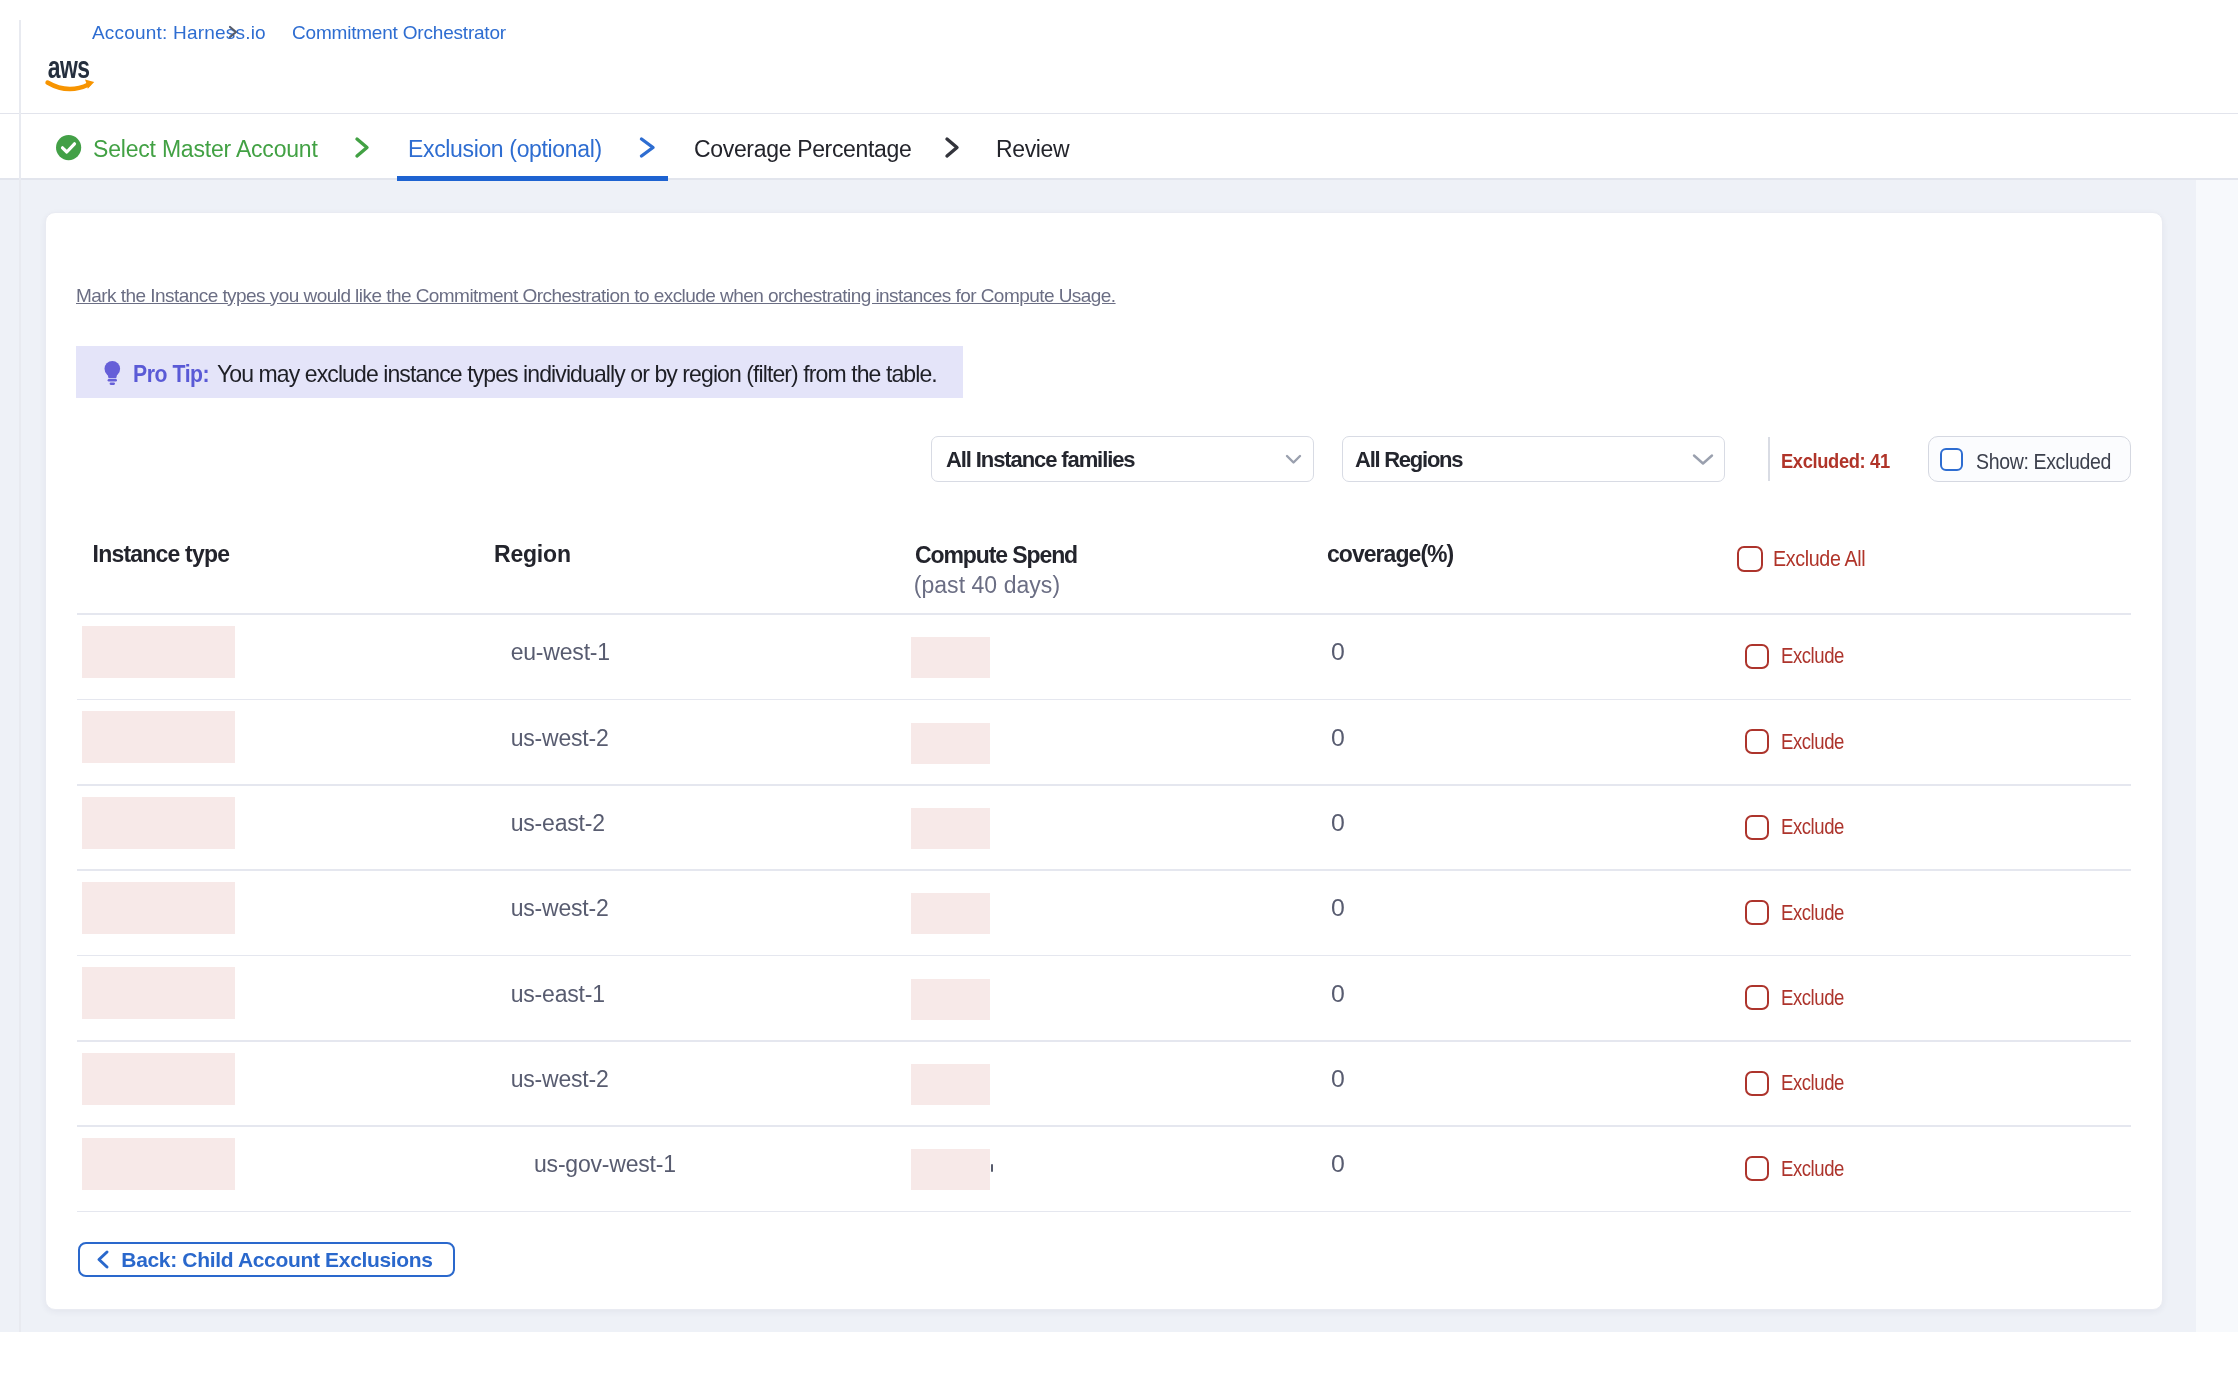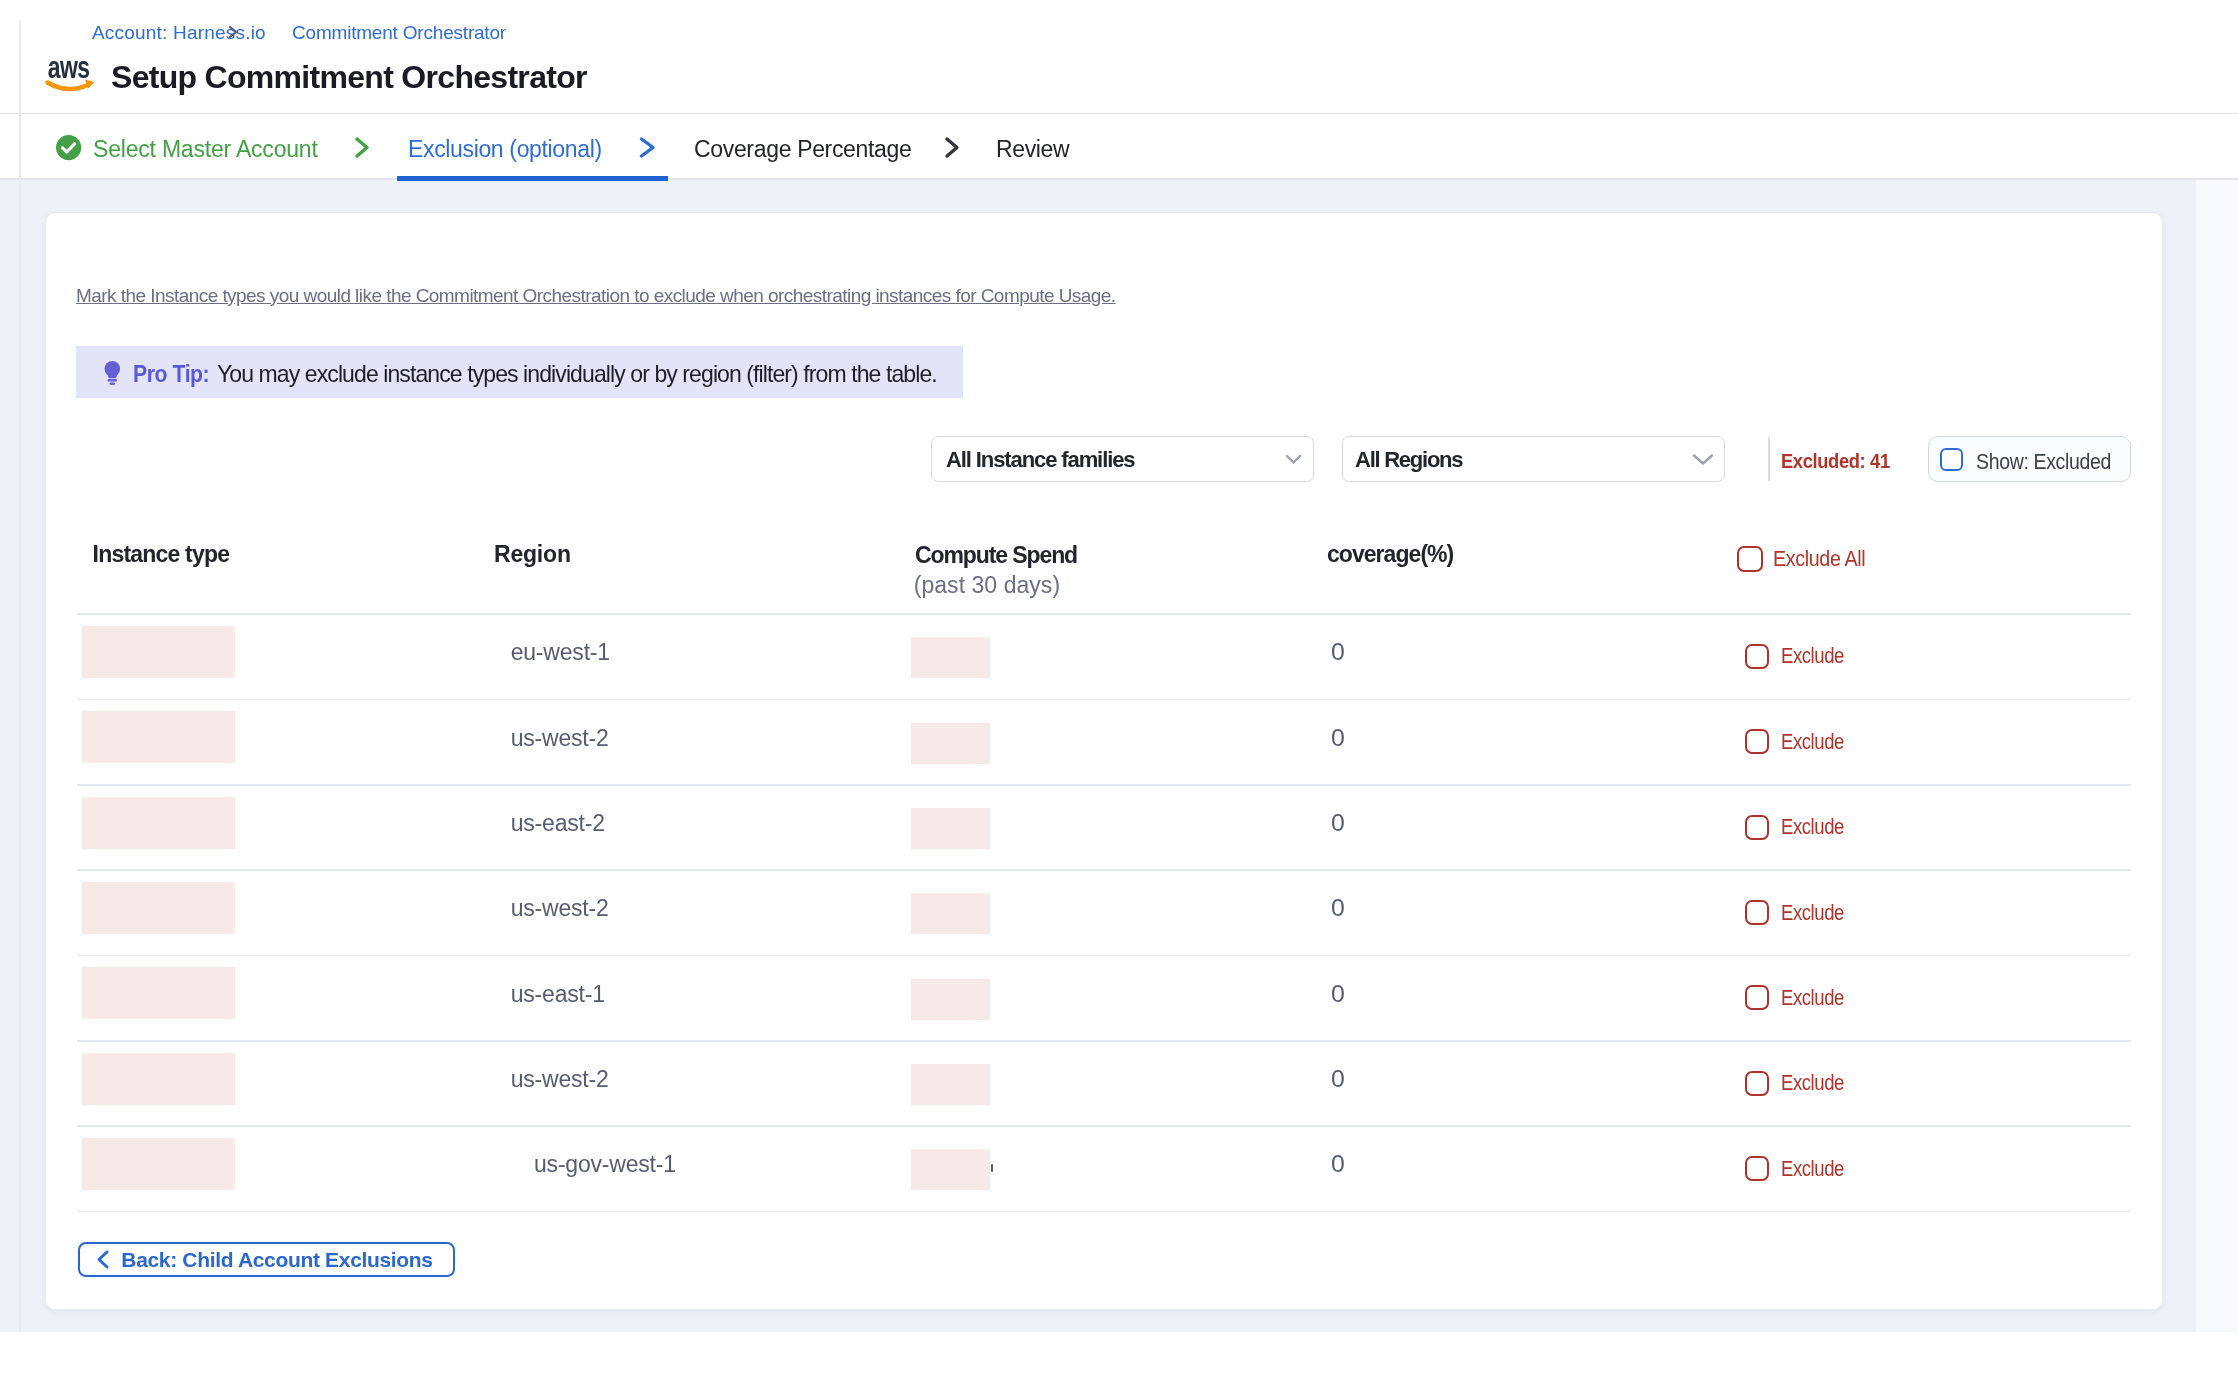--- a/index.html
+++ b/index.html
@@ -71,21 +71,20 @@
       <polyline points="4,3 10,8 4,13" fill="none" stroke="#565b68" stroke-width="2.2" stroke-linecap="round" stroke-linejoin="round"></polyline>
     </svg>
   <div class="t bc bc2" style="left:248px; top:22px;">Commitment Orchestrator</div>
 
   <svg style="position:absolute; left:42px; top:56px;" width="56" height="44" viewBox="0 0 56 44">
     <text x="5.9" y="16.77" font-family="Liberation Sans" font-weight="bold" font-size="24" fill="#252f3e" letter-spacing="-0.5" transform="scale(0.956,1.318)">aws</text>
     <path d="M5.5 26.5 Q 26 38.5 46.5 28.5" fill="none" stroke="#f79400" stroke-width="4.4" stroke-linecap="round"></path>
     <path d="M43 23.6 L 52.2 25.9 L 45.8 32.8 Q 45 28.2 43 23.6 Z" fill="#f79400"></path>
   </svg>
 
-  <div class="t" id="h1" style="left:111px; top:59.5px;">Setup Commitment Orchestrator</div>
 
   <svg style="position:absolute; left:55px; top:134px;" width="27" height="27" viewBox="0 0 27 27">
     <circle cx="13.6" cy="13.6" r="12.6" fill="#43a047"></circle>
     <polyline points="7.5,13.8 11.8,18 19.5,9.8" fill="none" stroke="#fff" stroke-width="3.2" stroke-linecap="round" stroke-linejoin="round"></polyline>
   </svg>
   <div class="t steplabel" style="left:93px; top:136.5px; color:#42a144;">Select Master Account</div>
   <svg style="position:absolute; left:352px; top:136px;" width="20" height="23" viewBox="0 0 20 23">
       <polyline points="5,3 15,11.5 5,20" fill="none" stroke="#42a144" stroke-width="3.4" stroke-linecap="round" stroke-linejoin="round"></polyline>
     </svg>
   <div class="t steplabel" style="left:408px; top:136.5px; color:#2e6dd1; letter-spacing:-0.35px;">Exclusion (optional)</div>
@@ -125,21 +124,21 @@
     </svg>
   <div id="vsep"></div>
   <div class="t" id="excl41" style="left:1780.6px; top:448.8px; transform:scaleX(0.872);">Excluded: 41</div>
   <div id="showbtn"></div>
   <div id="showcb"></div>
   <div class="t" id="showtxt" style="left:1976.3px; top:449.7px; transform:scaleX(0.887);">Show: Excluded</div>
 
   <div class="t th" style="left:92.6px; top:542px; letter-spacing:-0.8px;">Instance type</div>
   <div class="t th" style="left:494px; top:542px;">Region</div>
   <div class="t th" style="left:915px; top:542.5px; letter-spacing:-1.1px;">Compute Spend</div>
-  <div class="t thgray" style="left:913.7px; top:572.6px;">(past 30 days)</div>
+  <div class="t thgray" style="left:913.7px; top:572.6px;">(past 40 days)</div>
   <div class="t th" style="left:1327px; top:541.5px; letter-spacing:-0.95px;">coverage(%)</div>
   <div id="hdrcb"></div>
   <div class="t exclall" style="left:1772.6px; top:546.6px; transform:scaleX(0.895);">Exclude All</div>
 
   <div class="rowline" style="top:613px;"></div>
 
   <div class="pink1" style="top:625.6px;"></div>
   <div class="pink3" style="top:637.0px;"></div>
   <div class="t regcell" style="left:510.7px; top:640.0px;">eu-west-1</div>
   <div class="t regcell" style="left:1331.3px; transform:scaleX(1.08); top:640.0px;">0</div>

